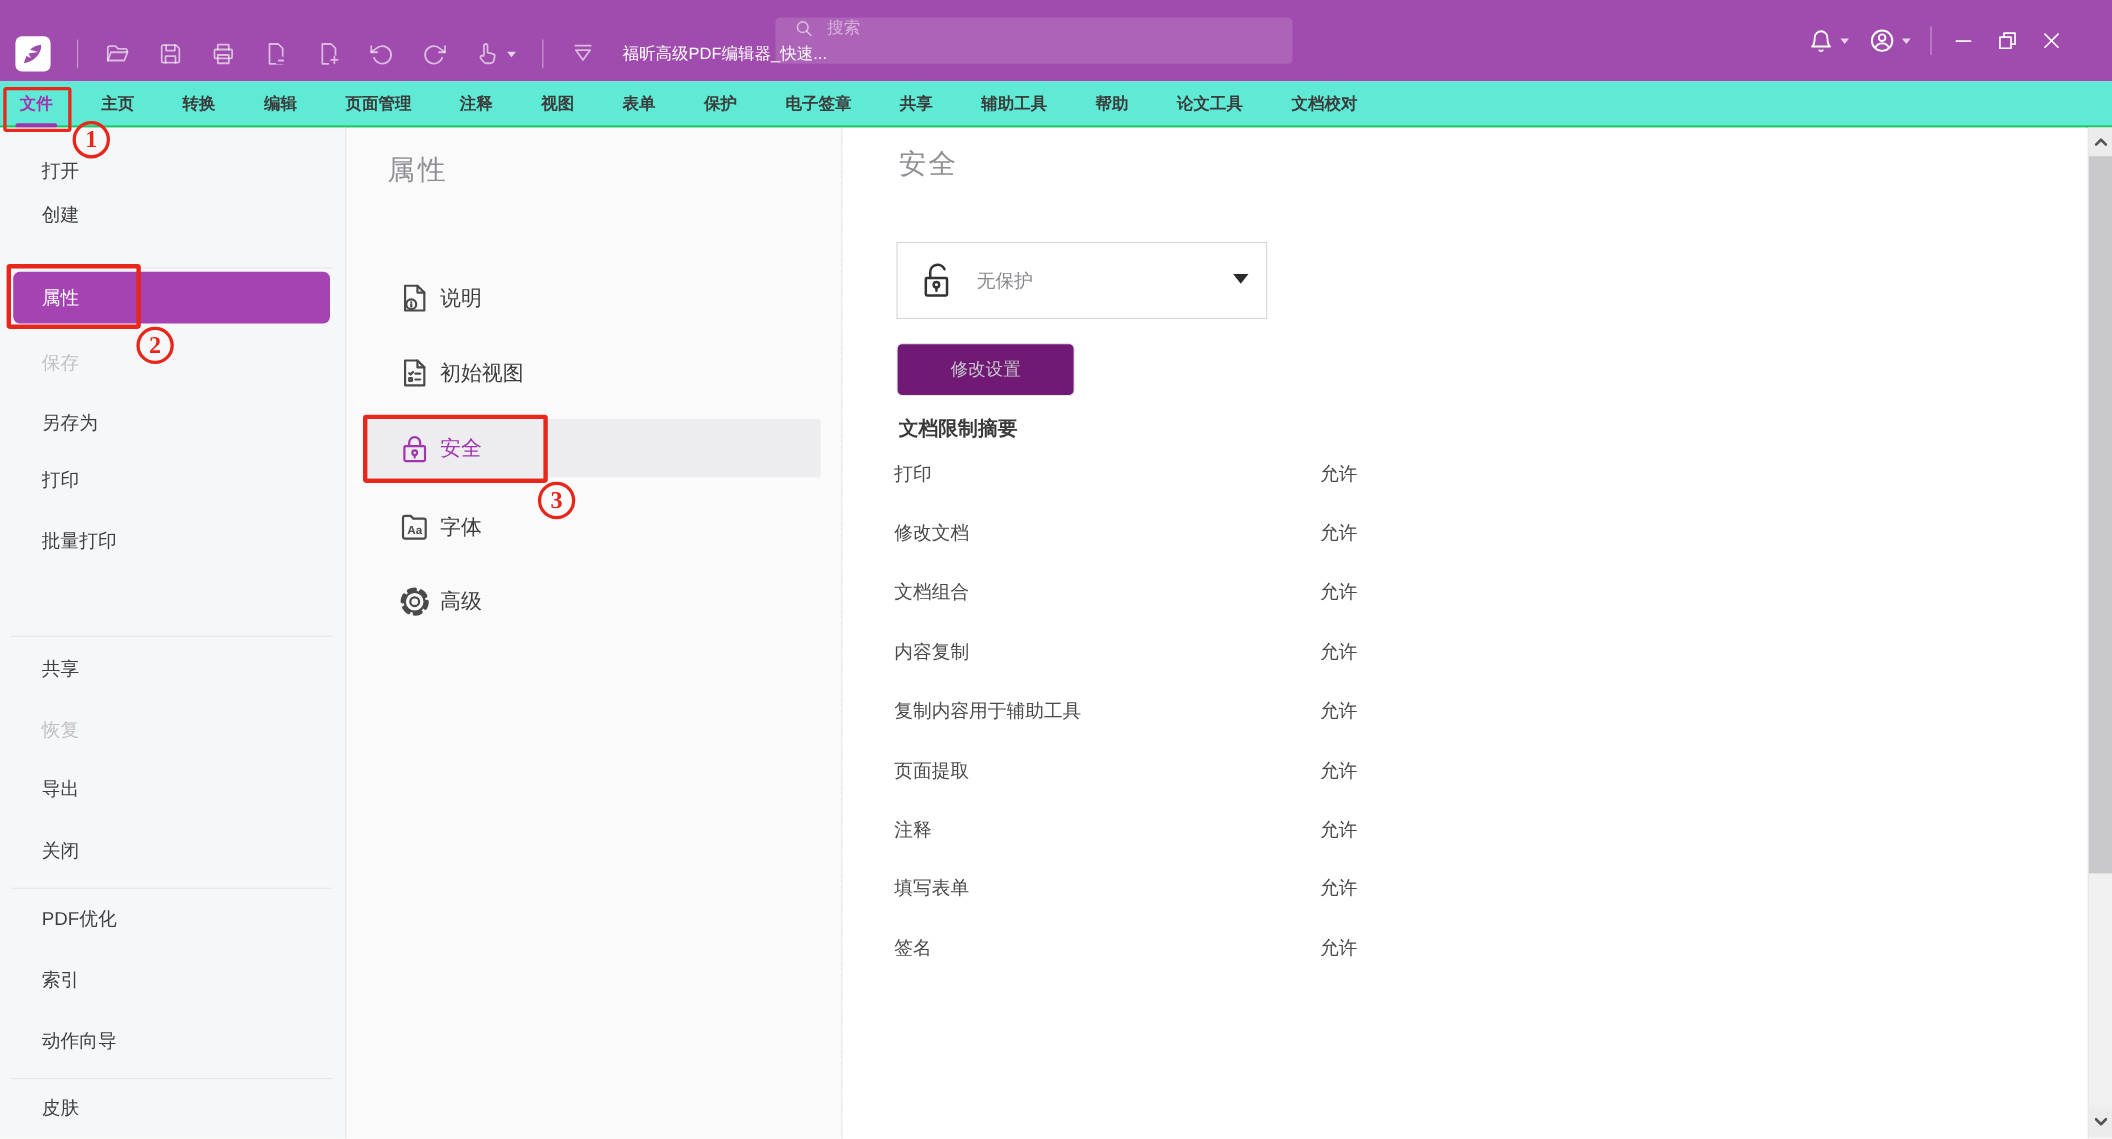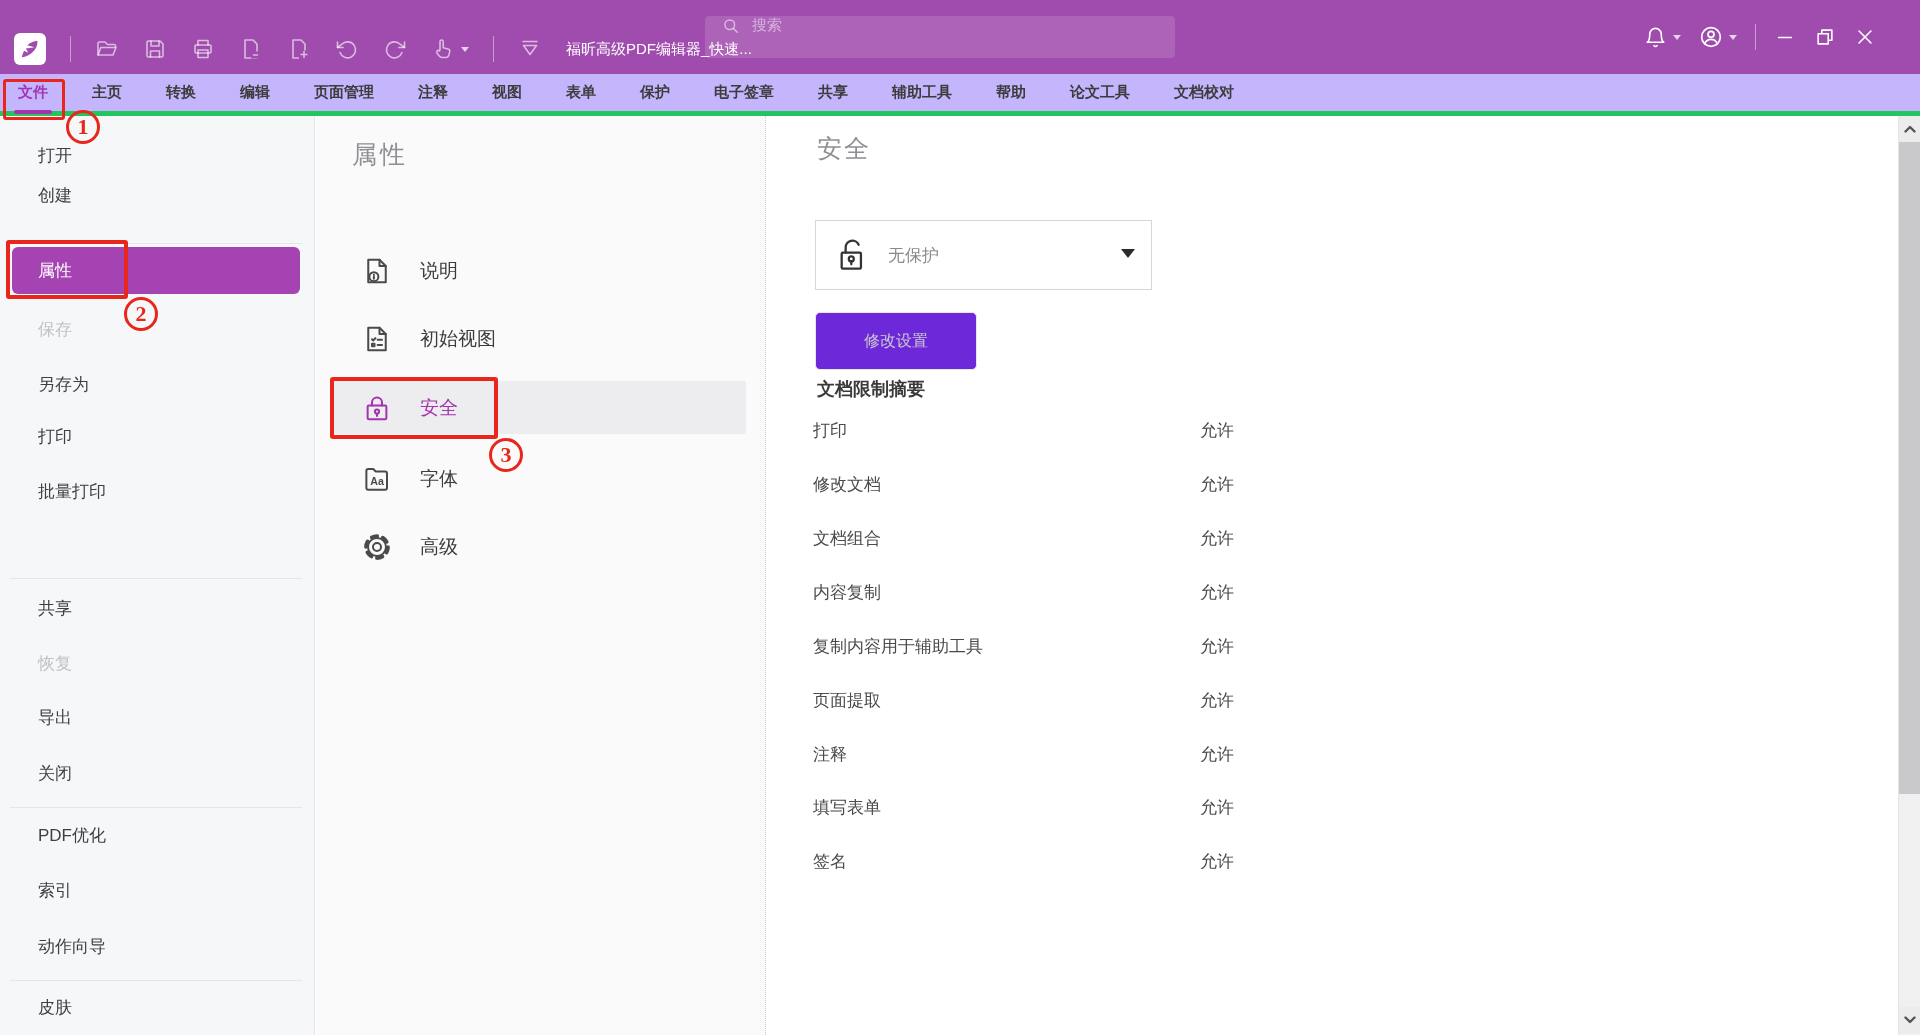--- a/index.html
+++ b/index.html
@@ -15,52 +15,52 @@
   .tb-sep { width:1px; height:26px; background:rgba(255,255,255,.45); }
   .caret-down { width:0; height:0; border-left:4px solid transparent; border-right:4px solid transparent; border-top:5px solid rgba(255,255,255,.75); margin-left:6px; }
   .doc-title { color:#fff; font-size:15px; white-space:nowrap; }
   .searchbox { position:absolute; left:705px; top:16px; width:470px; height:42px; background:rgba(255,255,255,.13); border-radius:4px; display:flex; align-items:flex-start; padding:0 16px; gap:11px; }
   .searchbox svg { stroke:rgba(255,255,255,.55); fill:none; stroke-width:1.8; stroke-linecap:round; }
   .search-ph { color:rgba(255,255,255,.5); font-size:15px; }
   .tb-right { position:absolute; right:44px; top:0; height:74px; display:flex; align-items:center; gap:18px; }
   .tb-right svg { stroke:#fff; fill:none; stroke-width:1.7; stroke-linecap:round; stroke-linejoin:round; }
 
   
-  .menubar { position:absolute; left:0; top:74px; width:1920px; height:42px; background:#c4b5fd;
-    border-bottom:5px solid #22c55e; display:flex; align-items:center; gap:44px; padding-left:18px;
+  .menubar { position:absolute; left:0; top:74px; width:1920px; height:42px; background:#5eead4;
+    border-bottom:2px solid #22c55e; display:flex; align-items:center; gap:44px; padding-left:18px;
     font-size:15px; font-weight:600; color:#3C3C3C; }
   .menu-item { position:relative; white-space:nowrap; }
   .menu-item.active { color:#A233B1; }
   .menu-item.active::after { content:""; position:absolute; left:-4px; right:-4px; bottom:-12px; height:4px; background:#A233B1; border-radius:2px; }
 
   
   .content { position:absolute; left:0; top:116px; width:1920px; height:919px; }
 
   .sidebar { position:absolute; left:0; top:0; width:315px; height:919px; background:#F6F7F8; border-right:1px solid #E4E4E6; }
   .side-item { position:absolute; left:0; width:315px; height:46px; line-height:46px; padding-left:38px;
     font-size:17px; color:#3F3F41; white-space:nowrap; }
   .side-item.disabled { color:#C2C2C6; }
   .side-item.selected { left:12px; width:288px; height:47px; line-height:47px; padding-left:26px;
     background:#A543B3; color:#fff; border-radius:6px; }
   .side-div { position:absolute; left:10px; width:292px; height:1px; background:#E6E6E8; }
 
   .midpanel { position:absolute; left:316px; top:0; width:450px; height:919px; background:#FAFAFB; border-right:1px dotted #C9C9CC; }
   .mid-title { position:absolute; left:36px; top:22px; font-size:25px; color:#8F8F93; letter-spacing:3px; }
-  .mid-item { position:absolute; left:16px; width:414px; height:50px; display:flex; align-items:center; gap:28px; padding-left:30px; font-size:19px; color:#3C3C3E; }
+  .mid-item { position:absolute; left:16px; width:414px; height:50px; display:flex; align-items:center; gap:8px; padding-left:30px; font-size:19px; color:#3C3C3E; }
   .mid-item svg { stroke:#4A4A4A; fill:none; stroke-width:1.6; stroke-linecap:round; stroke-linejoin:round; flex:none; }
   .mid-item.selected { height:53px; background:#EDEDEF; border-radius:2px; color:#A233B1; font-weight:500; }
   .mid-item.selected svg { stroke:#A233B1; }
 
   .rightpanel { position:absolute; left:766px; top:0; width:1131px; height:919px; background:#fff; }
   .sec-title { position:absolute; left:51px; top:16px; font-size:25px; color:#8F8F93; letter-spacing:2px; }
   .dropdown { position:absolute; left:49px; top:104px; width:337px; height:70px; border:1px solid #D6D6D8; background:#fff; display:flex; align-items:center; padding-left:22px; gap:20px; }
   .dropdown svg { stroke:#333; fill:none; stroke-width:2; stroke-linecap:round; flex:none; }
   .dropdown .dd-value { color:#8A8A8E; font-size:17px;text-align:center; }
   .dd-arrow { position:absolute; right:16px; top:28px; width:0; height:0; border-left:7px solid transparent; border-right:7px solid transparent; border-top:9px solid #2B2B2B; }
-  .modify-btn { position:absolute; left:49px; top:196px; width:162px; height:58px; background:#6d28d9; border:1px solid #E7E7E9; border-radius:5px; color:#C8C8CC; font-size:16px; font-family:inherit; }
+  .modify-btn { position:absolute; left:49px; top:196px; width:162px; height:48px; background:#701a75; border:1px solid #E7E7E9; border-radius:5px; color:#C8C8CC; font-size:16px; font-family:inherit; }
   .restrict-title { position:absolute; left:51px; top:261px; font-size:18px; font-weight:700; color:#3A3A3C; }
   .restrict-row { position:absolute; left:47px; width:480px; height:24px; font-size:17px; color:#4A4A4C; }
   .restrict-row .rr-value { position:absolute; left:387px; top:0; }
 
   
   .scrollbar { position:absolute; right:0; top:0; width:22px; height:919px; background:#F0F0F1; border-left:1px solid #E6E6E8; }
   .sb-up,.sb-down { position:absolute; left:0; width:21px; height:26px; background:#ECECED; display:flex; align-items:center; justify-content:center; }
   .sb-up { top:0; } .sb-down { bottom:2px; }
   .scrollbar svg { stroke:#555; fill:none; stroke-width:2.4; stroke-linecap:round; stroke-linejoin:round; }
   .sb-thumb { position:absolute; left:0; top:26px; width:21px; height:652px; background:#C9C9CB; }

